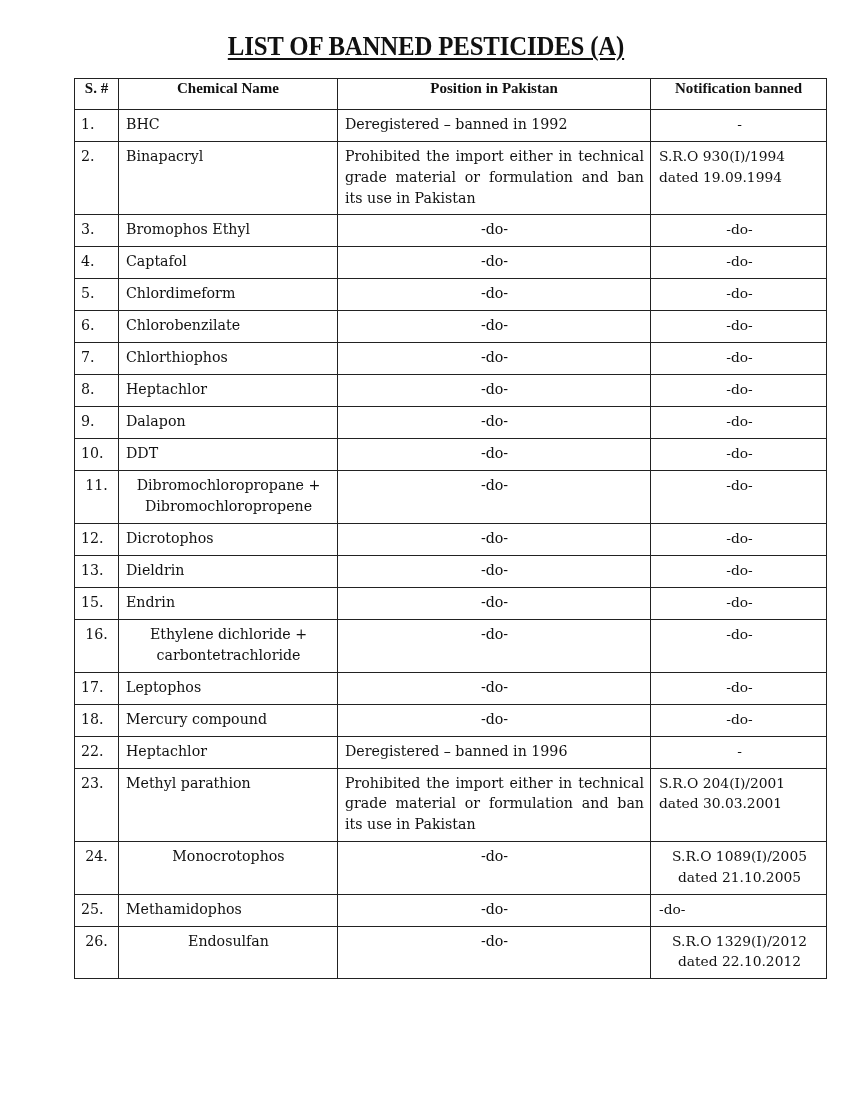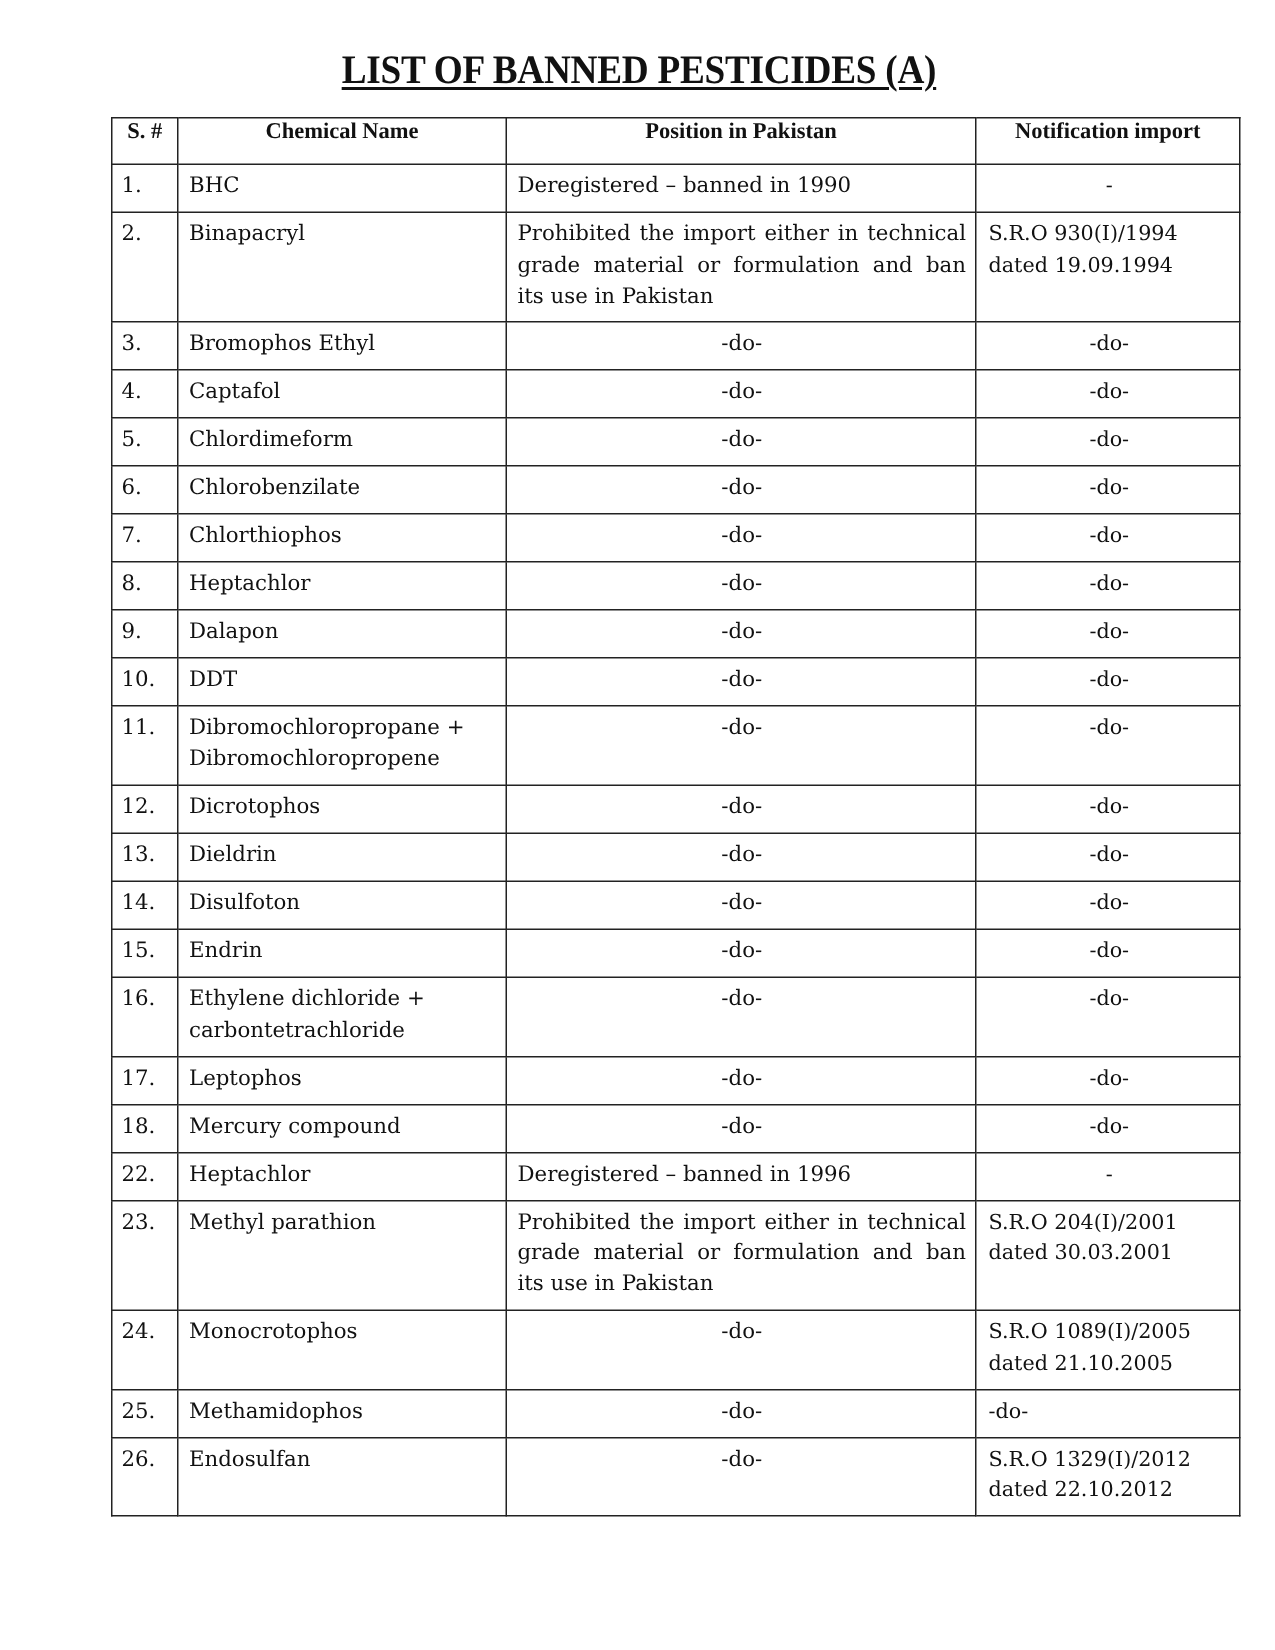--- a/index.html
+++ b/index.html
@@ -12,21 +12,21 @@
   table { position: absolute; top: 78px; left: 74px; width: 752px; border-collapse: collapse;
           table-layout: fixed; }
   td, th { border: 1.5px solid #222; vertical-align: top; padding: 0; }
   th { font-family: "Liberation Serif", serif; font-weight: bold; font-size: 15px;
        height: 29px; text-align: center; padding-top: 1px; }
   td { font-size: 14.2px; line-height: 20.8px; padding: 4px 6px 6px 7px; }
   td.num { padding-left: 6px; }
   td.center { text-align: center; }
   td.justify { text-align: justify; padding-right: 6px; }
   tr.r1 td { height: 21px; }
-  tr.r2 td { height: 32px; }
+  tr.r2 td { height: 32px; text-align: center; }
   tr.r3 td { height: 53px; }
   col.c1 { width: 44px; } col.c2 { width: 219px; } col.c3 { width: 313px; } col.c4 { width: 176px; }
   td.notif { padding-left: 8px; font-size: 13.8px; }
 </style>
 </head>
 <body>
 
 <div class="title">LIST OF BANNED PESTICIDES (A)</div>
 
 <table>
@@ -34,28 +34,28 @@
       <col class="c1">
       <col class="c2">
       <col class="c3">
       <col class="c4">
     </colgroup>
   <thead>
     <tr>
       <th>S. #</th>
       <th>Chemical Name</th>
       <th>Position in Pakistan</th>
-      <th>Notification import</th>
+      <th>Notification banned</th>
     </tr>
   </thead>
   <tbody id="rows">
       <tr class="r1">
         <td class="num">1.</td>
         <td>BHC</td>
-        <td>Deregistered – banned in 1990</td>
+        <td>Deregistered – banned in 1992</td>
         <td class="notif center">-</td>
       </tr>
       <tr class="r3">
         <td class="num">2.</td>
         <td>Binapacryl</td>
         <td class="justify">Prohibited the import either in technical grade material or formulation and ban its use in Pakistan</td>
         <td class="notif">S.R.O 930(I)/1994 dated 19.09.1994</td>
       </tr>
       <tr class="r1">
         <td class="num">3.</td>
@@ -117,26 +117,20 @@
         <td class="center">-do-</td>
         <td class="notif center">-do-</td>
       </tr>
       <tr class="r1">
         <td class="num">13.</td>
         <td>Dieldrin</td>
         <td class="center">-do-</td>
         <td class="notif center">-do-</td>
       </tr>
       <tr class="r1">
-        <td class="num">14.</td>
-        <td>Disulfoton</td>
-        <td class="center">-do-</td>
-        <td class="notif center">-do-</td>
-      </tr>
-      <tr class="r1">
         <td class="num">15.</td>
         <td>Endrin</td>
         <td class="center">-do-</td>
         <td class="notif center">-do-</td>
       </tr>
       <tr class="r2">
         <td class="num">16.</td>
         <td>Ethylene dichloride + carbontetrachloride</td>
         <td class="center">-do-</td>
         <td class="notif center">-do-</td>

